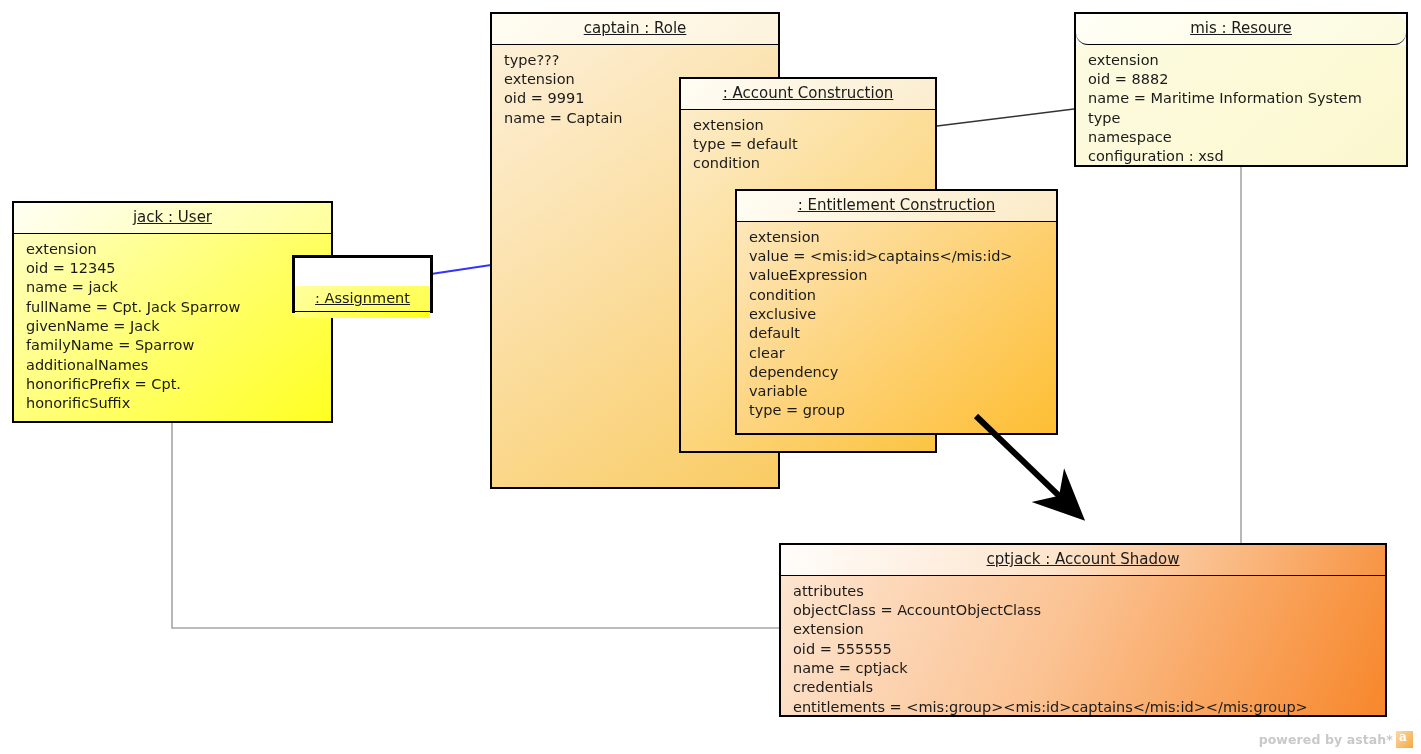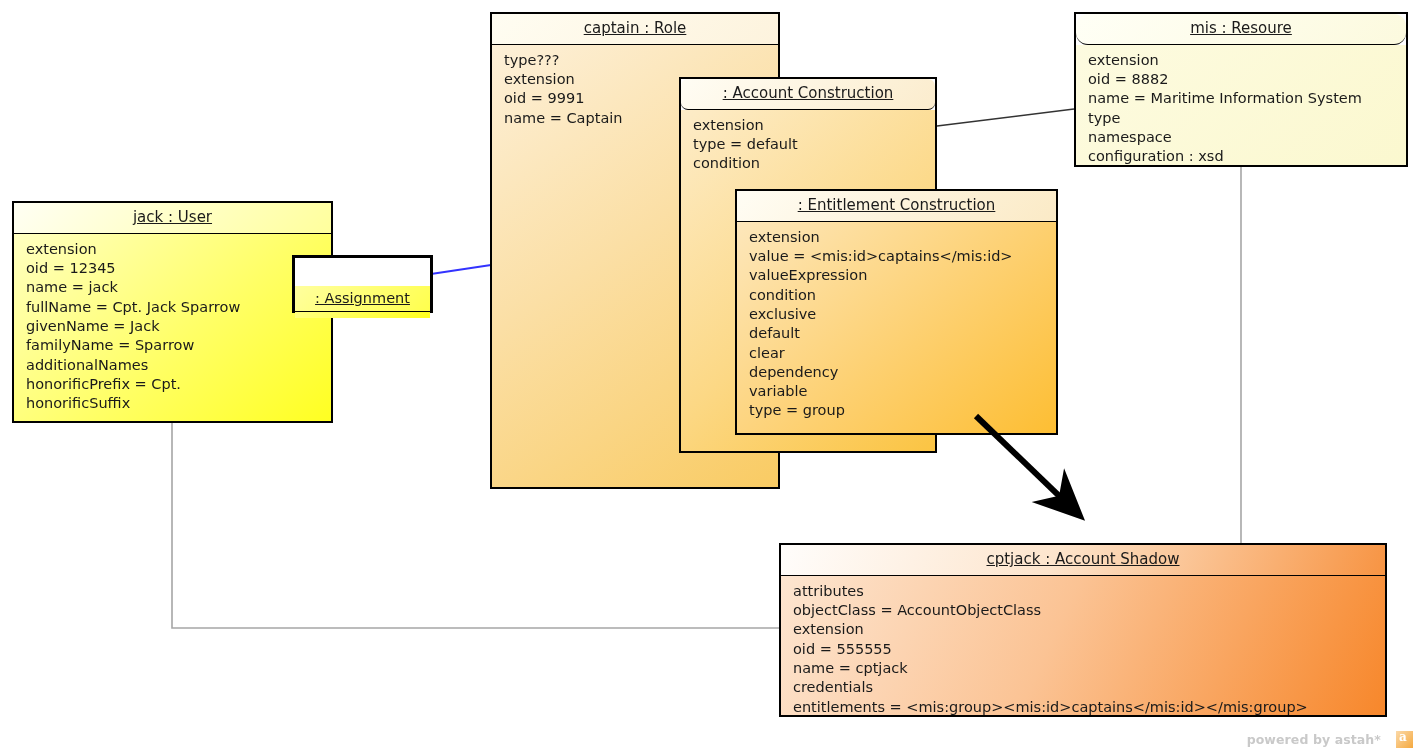--- a/index.html
+++ b/index.html
@@ -55,21 +55,21 @@
   .theme-user .uml-header { background: linear-gradient(135deg,#fffff4 0%,#ffff9c 100%); }
   .theme-user .uml-body   { background: linear-gradient(140deg,#ffffc0 0%,#ffff66 55%,#ffff22 100%); }
 
   .theme-assign { border-width: 3px; }
   .theme-assign .uml-header { background: linear-gradient(135deg,#ffff9e 0%,#ffff4d 100%); margin-top: 28px; }
   .theme-assign .uml-body   { background: linear-gradient(135deg,#ffff80 0%,#ffff1f 100%); }
 
   .theme-role .uml-header { background: linear-gradient(135deg,#fffdf2 0%,#fdf3dd 100%); }
   .theme-role .uml-body   { background: linear-gradient(145deg,#fdf0d8 0%,#fbdfa5 45%,#f9cb63 100%); }
 
-  .theme-construct .uml-header { background: linear-gradient(135deg,#fffdf4 0%,#fbeccd 100%); border-radius: 7px; }
+  .theme-construct .uml-header { background: linear-gradient(135deg,#fffdf4 0%,#fbeccd 100%); }
   .theme-construct .uml-body   { background: linear-gradient(140deg,#fdecc8 0%,#fcd885 55%,#fbc443 100%); }
 
   .theme-entitle .uml-header { background: linear-gradient(135deg,#fffdf4 0%,#fbeac6 100%); }
   .theme-entitle .uml-body   { background: linear-gradient(140deg,#fde7bb 0%,#fdd277 50%,#fdbe33 100%); }
 
   .theme-resource .uml-header { background: linear-gradient(135deg,#fffff6 0%,#fcfade 100%); border-radius: 12px; }
   .theme-resource .uml-body   { background: linear-gradient(140deg,#fdfbe0 0%,#fbf8cf 100%); }
 
   .theme-shadow .uml-header { background: linear-gradient(110deg,#fffdfb 0%,#fde5cd 45%,#f79443 100%); }
   .theme-shadow .uml-body   { background: linear-gradient(115deg,#fde5d0 0%,#fbc394 45%,#f7872b 100%); }
@@ -83,21 +83,21 @@
     pointer-events: none;
   }
 
   
   #watermark {
     position: absolute;
     right: 8px;
     bottom: 6px;
     display: flex;
     align-items: center;
-    gap: 14px;
+    gap: 2px;
     font-size: 12.5px;
     font-weight: bold;
     color: #c9c9c9;
     letter-spacing: 0.1px;
     user-select: none;
   }
   #watermark .astah-logo {
     width: 17px;
     height: 17px;
     background: linear-gradient(135deg,#fbd9a8 0%,#f5a93f 100%);

